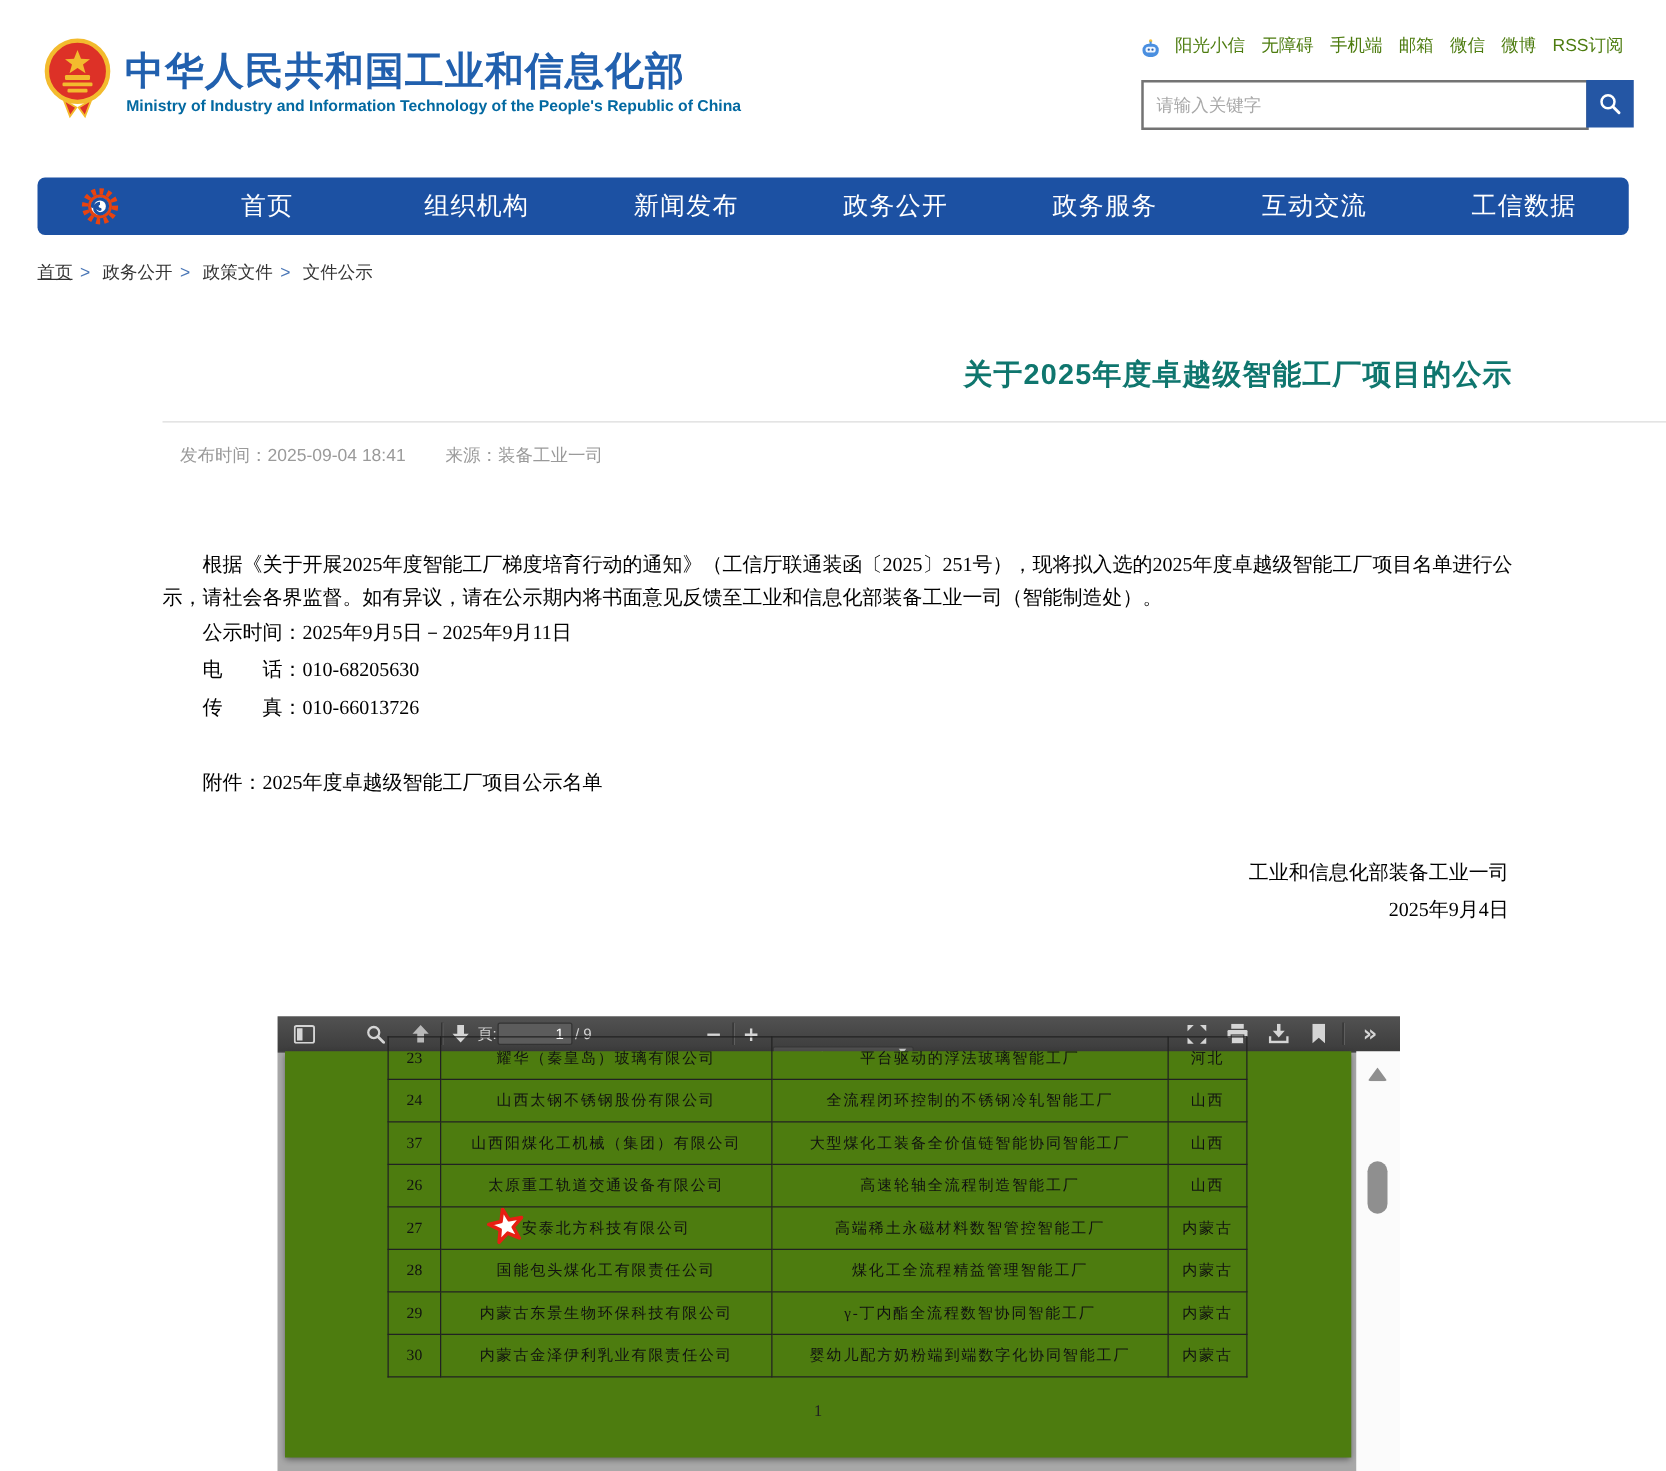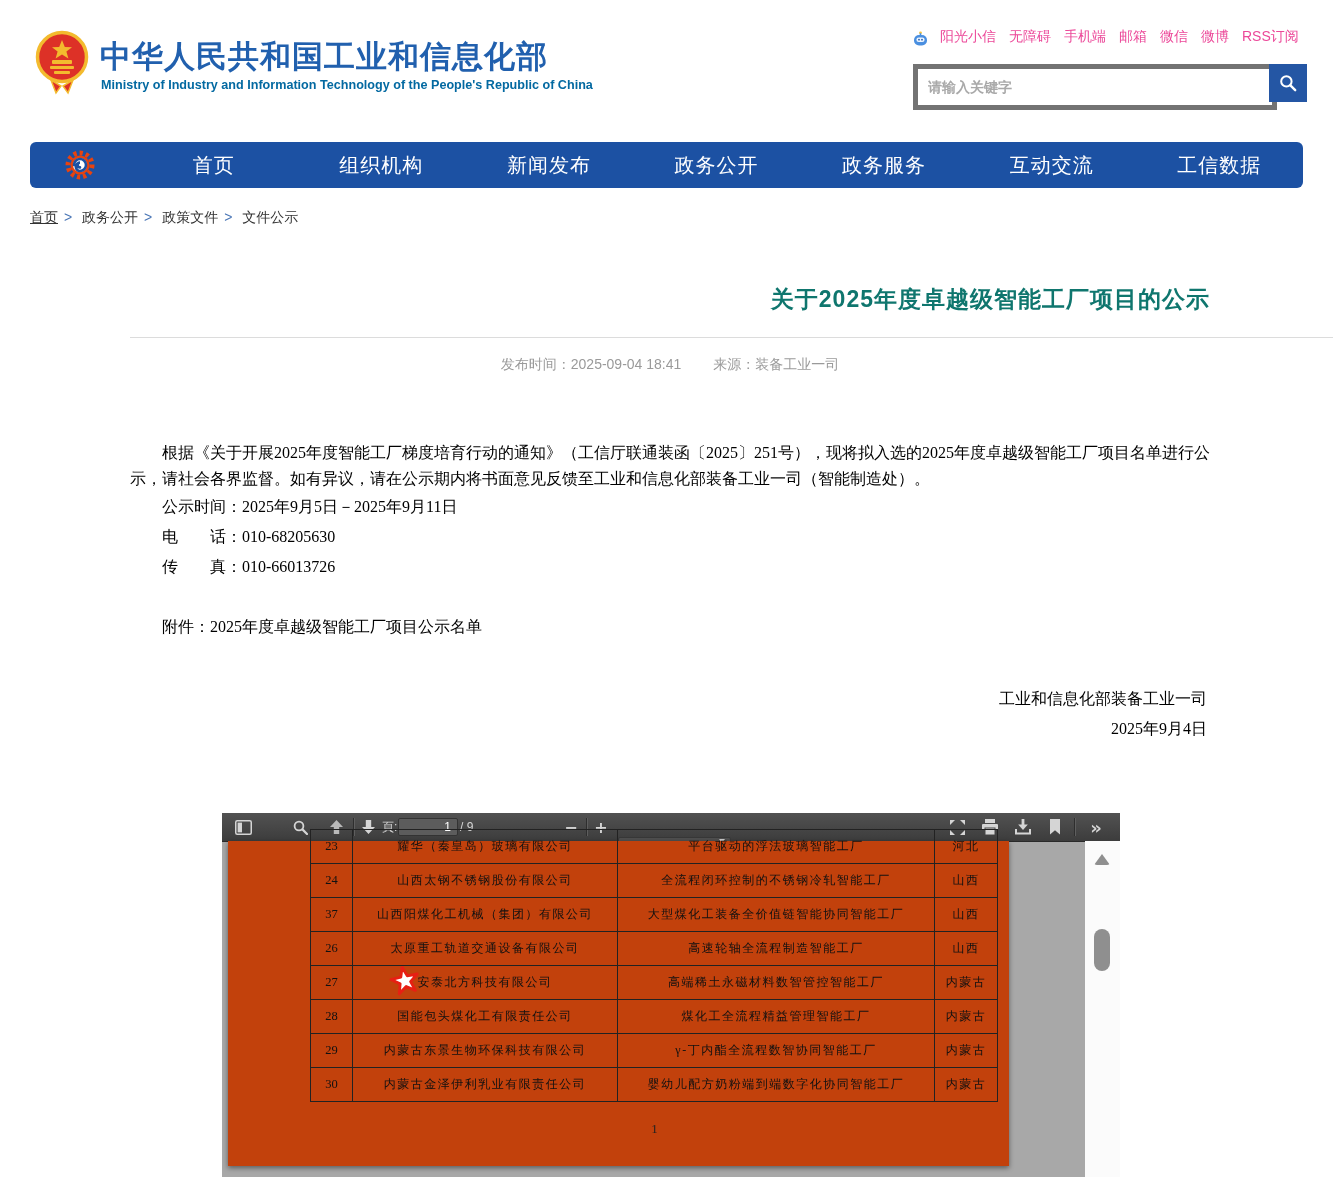--- a/index.html
+++ b/index.html
@@ -4,66 +4,66 @@
 <style>
   html,body{margin:0;padding:0;}
   body{width:1333px;height:1177px;background:#fff;font-family:"Liberation Sans","DejaVu Sans",sans-serif;position:relative;overflow:hidden;color:#333;}
   .stage{position:absolute;left:0;top:0;width:1333px;height:1177px;}
 
   
   .emblem{position:absolute;left:34px;top:30px;width:56px;height:66px;}
   .site-title-cn{position:absolute;left:100px;top:36px;font-size:31px;font-weight:bold;color:#2160ae;letter-spacing:1px;white-space:nowrap;}
   .site-title-en{position:absolute;left:101px;top:78px;font-size:12.6px;font-weight:bold;color:#0369a1;white-space:nowrap;}
   .quick-links{position:absolute;left:912px;top:28px;width:400px;display:flex;align-items:center;gap:13px;font-size:14px;}
-  .quick-links a{color:#ec4899;text-decoration:none;white-space:nowrap;}
+  .quick-links a{color:#4d7c0f;text-decoration:none;white-space:nowrap;}
   .robot-ic{display:inline-block;margin-right:-2px;position:relative;top:2px;}
   .searchbar{position:absolute;left:913px;top:64px;width:394px;height:38px;}
-  .search-input{position:absolute;left:0;top:0;width:344px;height:36px;border:5px solid #737373;font-size:14px;padding:0 0 0 10px;color:#444;outline:none;font-family:"Liberation Sans",sans-serif;font-weight:bold;}
+  .search-input{position:absolute;left:0;top:0;width:344px;height:36px;border:2px solid #737373;font-size:14px;padding:0 0 0 10px;color:#444;outline:none;font-family:"Liberation Sans",sans-serif;}
   .search-input::placeholder{color:#a9a9a9;}
   .search-btn{position:absolute;right:0;top:0;width:38px;height:38px;background:#2456a4;border:none;cursor:pointer;display:flex;align-items:center;justify-content:center;}
 
   
   .nav{position:absolute;left:30px;top:142px;width:1273px;height:46px;background:#1c51a3;border-radius:6px;display:flex;align-items:center;}
   .nav-logo{width:100px;display:flex;justify-content:center;align-items:center;}
   .nav-items{flex:1;display:flex;}
   .nav-item{flex:1;text-align:center;color:#fff;font-size:20px;text-decoration:none;letter-spacing:1px;line-height:46px;}
 
   
   .breadcrumb{position:absolute;left:30px;top:209px;font-size:14px;color:#333;}
   .breadcrumb a{color:#333;text-decoration:none;margin-right:6px;}
   .breadcrumb a:first-of-type{text-decoration:underline;}
   .bc-sep{color:#4a76b6;margin-right:6px;}
   .breadcrumb .bc-sep:last-child{display:none;}
 
   
   .article{position:absolute;left:130px;top:284px;width:1080px;}
   .article-title{text-align:right;font-size:23px;font-weight:bold;color:#0f766e;letter-spacing:1px;}
   .title-divider{position:absolute;left:130px;top:337px;width:1203px;border-top:1px solid #dcdcdc;}
-  .article-meta{position:absolute;left:130px;top:356px;width:1080px;text-align:center;font-size:14px;color:#9a9a9a;}
+  .article-meta{position:absolute;left:130px;top:356px;width:1080px;font-size:14px;color:#9a9a9a;}
   .article-meta span{margin:0 14px;}
   .doc{position:absolute;left:130px;top:440px;width:1080px;font-family:"Liberation Serif","DejaVu Serif",serif;color:#000;font-size:16px;}
   .doc-para{line-height:26px;text-align:justify;text-indent:32px;}
   .doc-info{line-height:30px;padding-left:32px;}
   .doc-attach{margin-top:30px;line-height:30px;padding-left:32px;color:#000;text-decoration:none;display:block;}
   .doc-sign{margin-top:42px;line-height:30px;text-align:right;padding-right:3px;}
 
   
   .pdf{position:absolute;left:222px;top:813px;width:898px;height:364px;background:#a8a8a8;overflow:hidden;}
   .pdf-toolbar{position:absolute;left:0;top:0;width:898px;height:28px;background:linear-gradient(#525252,#3c3c3c);border-bottom:1px solid #2a2a2a;}
   .tbtn{position:absolute;top:0;height:28px;display:flex;align-items:center;justify-content:center;cursor:pointer;}
   .tb-sep{position:absolute;top:5px;width:1px;height:18px;background:#2e2e2e;border-right:1px solid #5e5e5e;}
   .tb-label{position:absolute;top:0;height:28px;line-height:28px;color:#d5d5d5;font-size:12px;}
   .pg-input{position:absolute;left:176px;top:5px;width:50px;height:16px;background:#5c5c5c;border:1px solid #333;border-radius:2px;color:#fff;font-size:12px;text-align:right;padding:0 6px 0 2px;outline:none;font-family:"Liberation Sans",sans-serif;}
   .zoom-select{position:absolute;left:396px;top:4px;width:104px;height:19px;background:#4f4f4f;border:1px solid #383838;border-radius:2px;color:#d5d5d5;font-size:12px;line-height:19px;padding-left:7px;cursor:pointer;margin-top:20px;}
   .spinner{position:absolute;right:5px;top:3px;}
   .spinner .up{width:0;height:0;border-left:3.5px solid transparent;border-right:3.5px solid transparent;border-bottom:4.5px solid #c9c9c9;margin-bottom:2.5px;}
   .spinner .dn{width:0;height:0;border-left:3.5px solid transparent;border-right:3.5px solid transparent;border-top:4.5px solid #c9c9c9;}
   .glyph-btn{color:#d5d5d5;font-size:16px;font-weight:bold;font-family:"DejaVu Sans",sans-serif;}
 
-  .pdf-page{position:absolute;left:6px;top:28px;width:781px;height:325px;background:#c2410c;box-shadow:0 2px 5px rgba(0,0,0,.45);}
+  .pdf-page{position:absolute;left:6px;top:28px;width:853px;height:325px;background:#4d7c0f;box-shadow:0 2px 5px rgba(0,0,0,.45);}
   .pdf-scroll{position:absolute;right:0;top:28px;width:35px;height:336px;background:#fbfbfb;}
   .scroll-up{position:absolute;left:9px;top:13px;width:0;height:0;border-left:8px solid transparent;border-right:8px solid transparent;border-bottom:11px solid #8f8f8f;border-radius:3px;cursor:pointer;}
   .scroll-thumb{position:absolute;left:9px;top:88px;width:16px;height:42px;background:#8f8f8f;border-radius:8px;cursor:pointer;}
 
   .pdf-table{position:absolute;left:82px;top:-12px;border-collapse:collapse;table-layout:fixed;font-family:"Liberation Serif","DejaVu Serif",serif;}
   .pdf-table td{border:1px solid #222;height:31px;text-align:center;vertical-align:middle;font-size:12px;color:#111;letter-spacing:1.5px;overflow:hidden;white-space:nowrap;}
   .pdf-table td.c-no{font-size:12.5px;letter-spacing:0;}
   .pdf-table td.c-company{position:relative;}
   .star-wrap{position:absolute;left:36px;top:0px;}
   .pdf-pageno{position:absolute;left:0;top:280px;width:853px;text-align:center;font-family:"Liberation Serif","DejaVu Serif",serif;font-size:13px;color:#222;}

